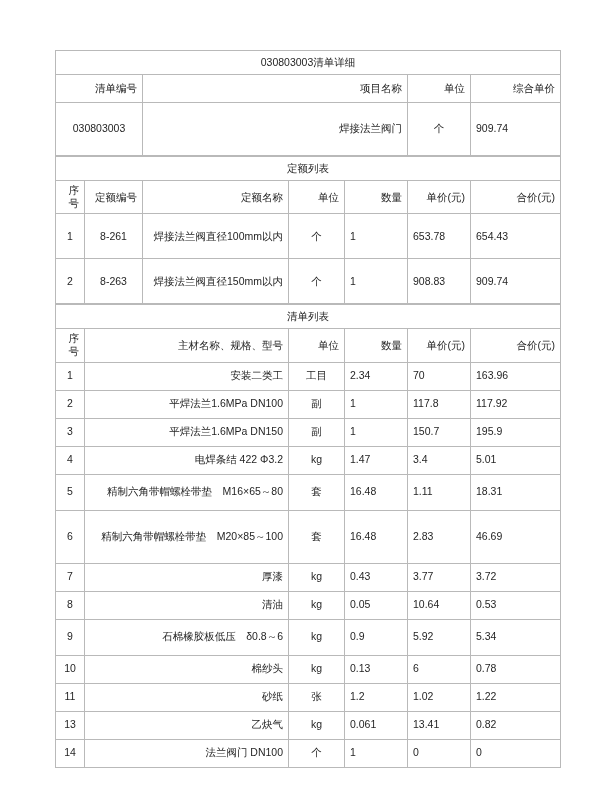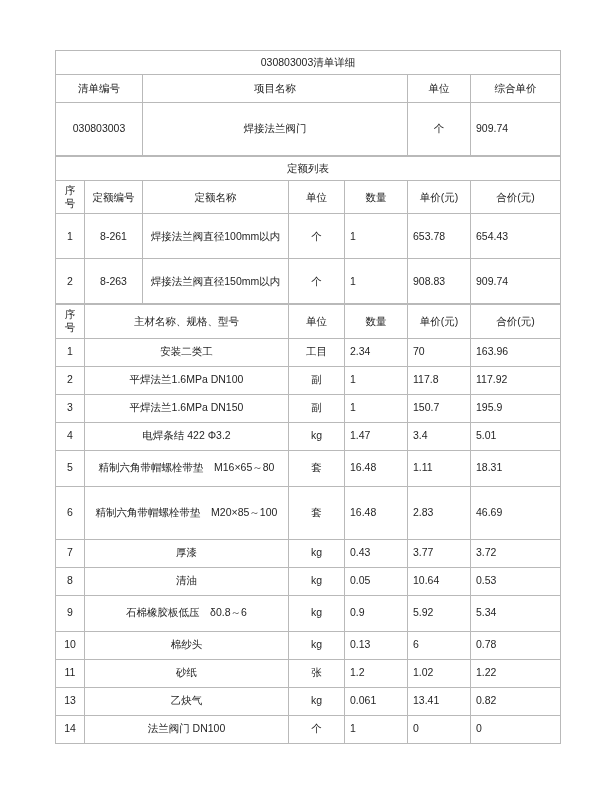--- a/index.html
+++ b/index.html
@@ -23,28 +23,28 @@
   }
   table.grid td{
     border:1px solid #b9b9b9;
     padding:3px 5px;
     vertical-align:middle;
     line-height:1.25;
     color:#1f1f1f;
   }
   .c{text-align:center;}
   .r{text-align:left;}
-  .l{text-align:center;}
+  .l{text-align:right;}
   .section-title{
     text-align:center;
     font-size:10.5px;
     height:17px;
     padding:2px 4px;
   }
-  .hdr{text-align:center;font-size:10.5px;}
+  .hdr{text-align:right;font-size:10.5px;}
   .tall{height:38px;}
   .mid{height:29px;}
   .short{height:21px;}
   .xtall{height:46px;margin-top:13px;}
 </style>
 </head>
 <body>
 
 <div class="page">
   <div class="sheet">
@@ -123,20 +123,23 @@
       <colgroup>
         <col style="width:29px">
           <col style="width:204px">
           <col style="width:56px">
           <col style="width:63px">
           <col style="width:63px">
           <col style="width:90px">
       </colgroup>
       <tbody id="material-body">
         <tr>
+          <td colspan="6" class="section-title">清单列表</td>
+        </tr>
+        <tr>
           <td class="hdr short">序号</td>
           <td class="hdr short">主材名称、规格、型号</td>
           <td class="hdr short">单位</td>
           <td class="hdr short">数量</td>
           <td class="hdr short">单价(元)</td>
           <td class="hdr short">合价(元)</td>
         </tr>
       <tr>
             <td class="c short">1</td>
             <td class="l short">安装二类工</td>

